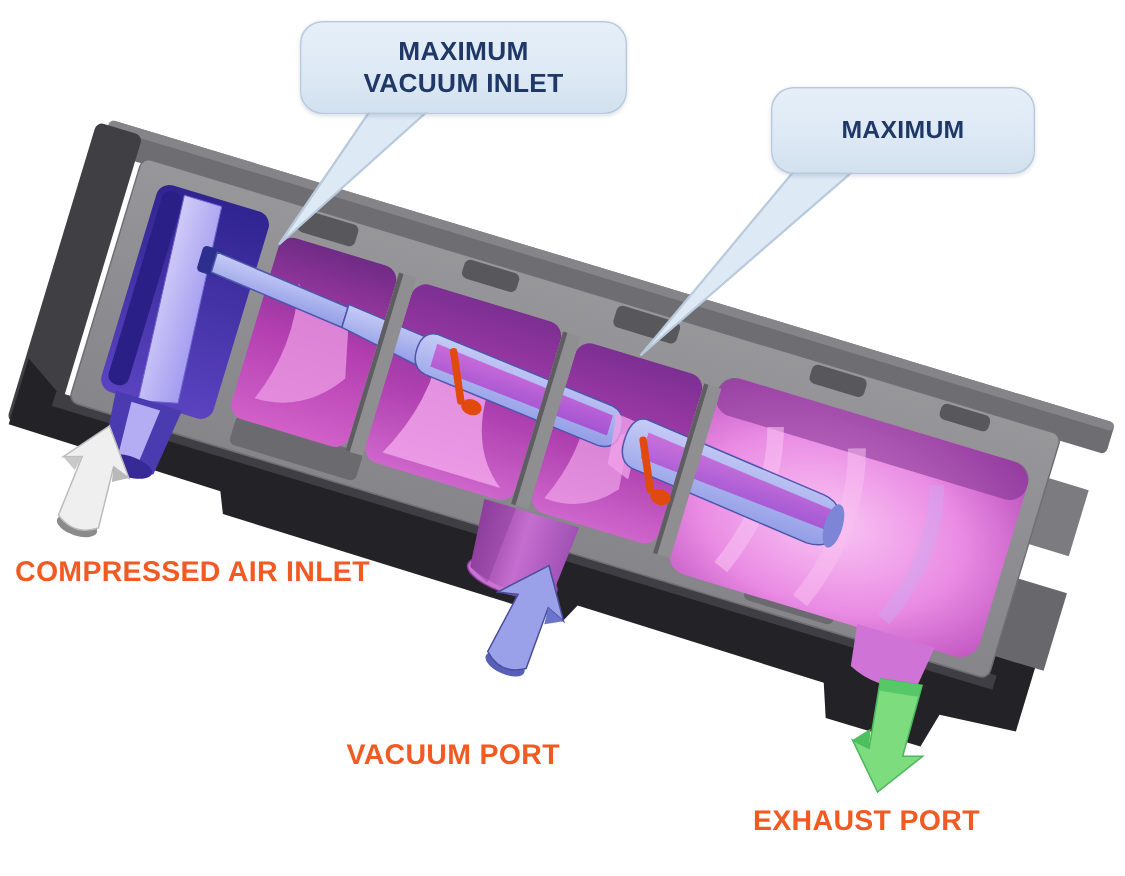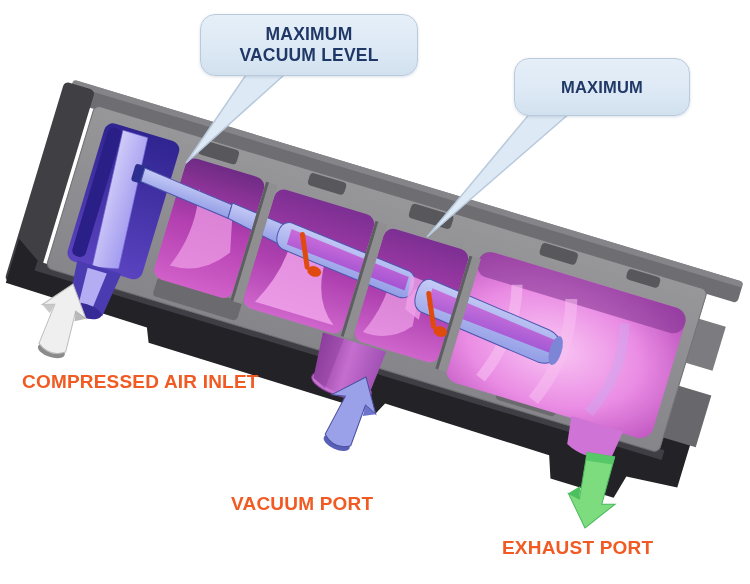--- a/index.html
+++ b/index.html
@@ -33,21 +33,21 @@
   
   .port-label{
     position:absolute;
     color:var(--port-label);
     font-weight:bold;
     font-size:19px;
     letter-spacing:.2px;
     white-space:nowrap;
     z-index:3;
   }
-  #label-air{left:22px;top:371px;}
+  #label-air{left:10px;top:371px;}
   #label-vacuum{left:231px;top:456px;margin-top:37px;}
   #label-exhaust{left:502px;top:537px;}
 
   
   .tail{fill:var(--callout-fill);stroke:var(--callout-border);stroke-width:1.5;}
   .arrow-air-fill{fill:var(--air-arrow);stroke:#bcbcbc;stroke-width:1;}
   .arrow-vac-fill{fill:var(--vacuum-arrow);stroke:#4a4f9e;stroke-width:1;}
   .arrow-exh-fill{fill:var(--exhaust-arrow);stroke:#49b85c;stroke-width:1;}
   .valve-stroke{stroke:var(--check-valve-orange);}
   .valve-fill{fill:var(--check-valve-orange);}
@@ -219,21 +219,21 @@
 
   <g transform="translate(585,528) rotate(193)">
     <path class="arrow-exh-fill" d="M0,0 L24,30 L12,27 L15,74 L-13,76 L-11,27 L-24,30 Z"></path>
     <path d="M24,30 L12,27 L14,40 Z" fill="#4cbf5e"></path>
     <path d="M15,74 L-13,76 L-12,68 L14,66 Z" fill="#57c868"></path>
   </g>
 </svg>
 
 <div class="callout" id="callout-vacuum">
   <span class="cl-line">MAXIMUM</span>
-  <span class="cl-line">VACUUM LEVEL</span>
+  <span class="cl-line">VACUUM INLET</span>
 </div>
 <div class="callout" id="callout-suction">
   <span class="cl-line">MAXIMUM</span>
 </div>
 
 <div class="port-label" id="label-air">COMPRESSED AIR INLET</div>
 <div class="port-label" id="label-vacuum">VACUUM PORT</div>
 <div class="port-label" id="label-exhaust">EXHAUST PORT</div>
 
 </div>

